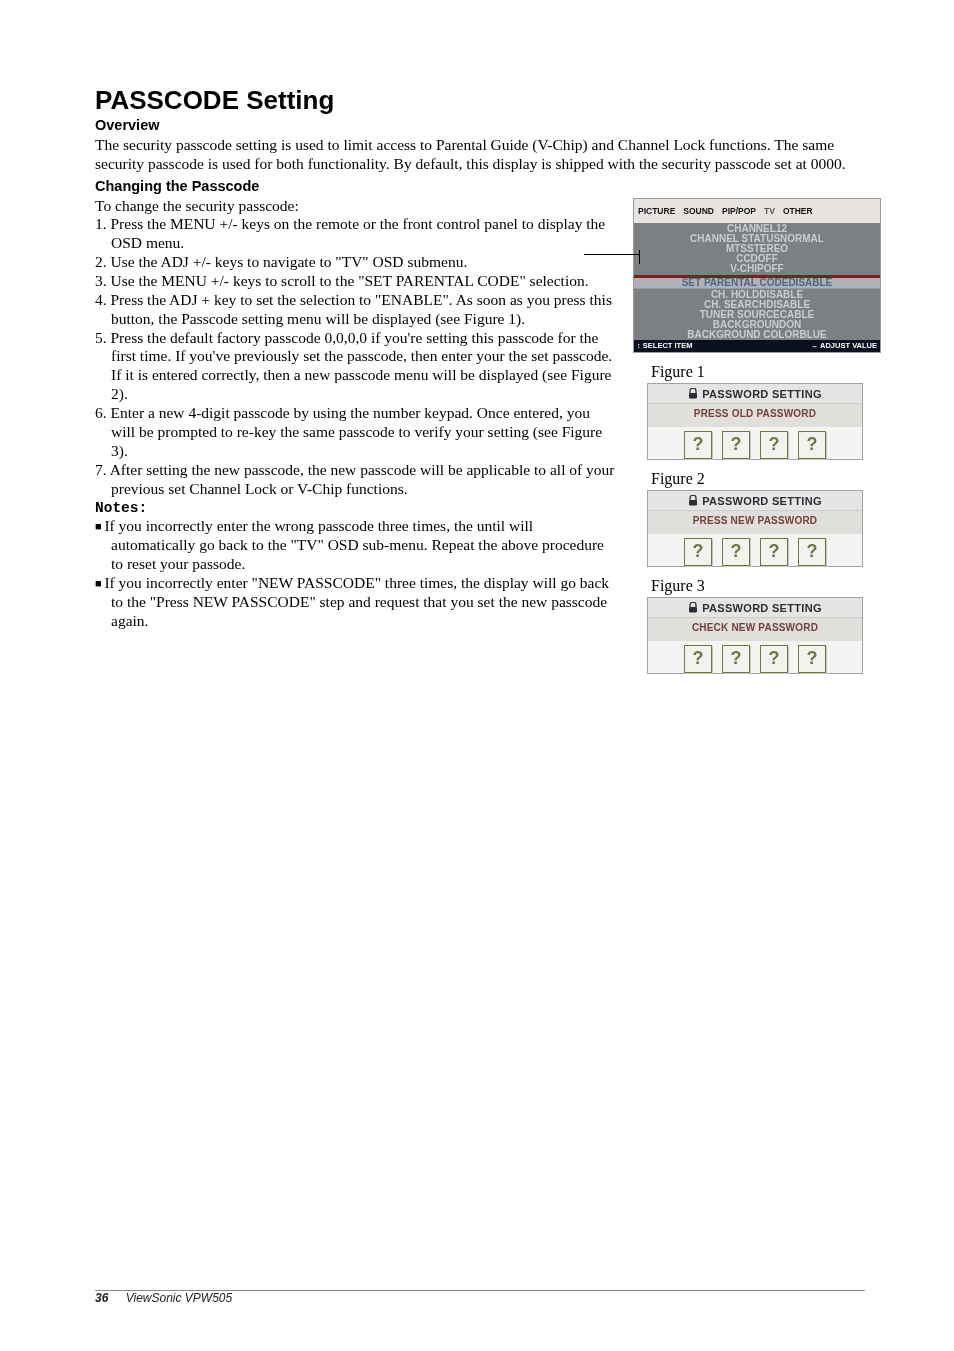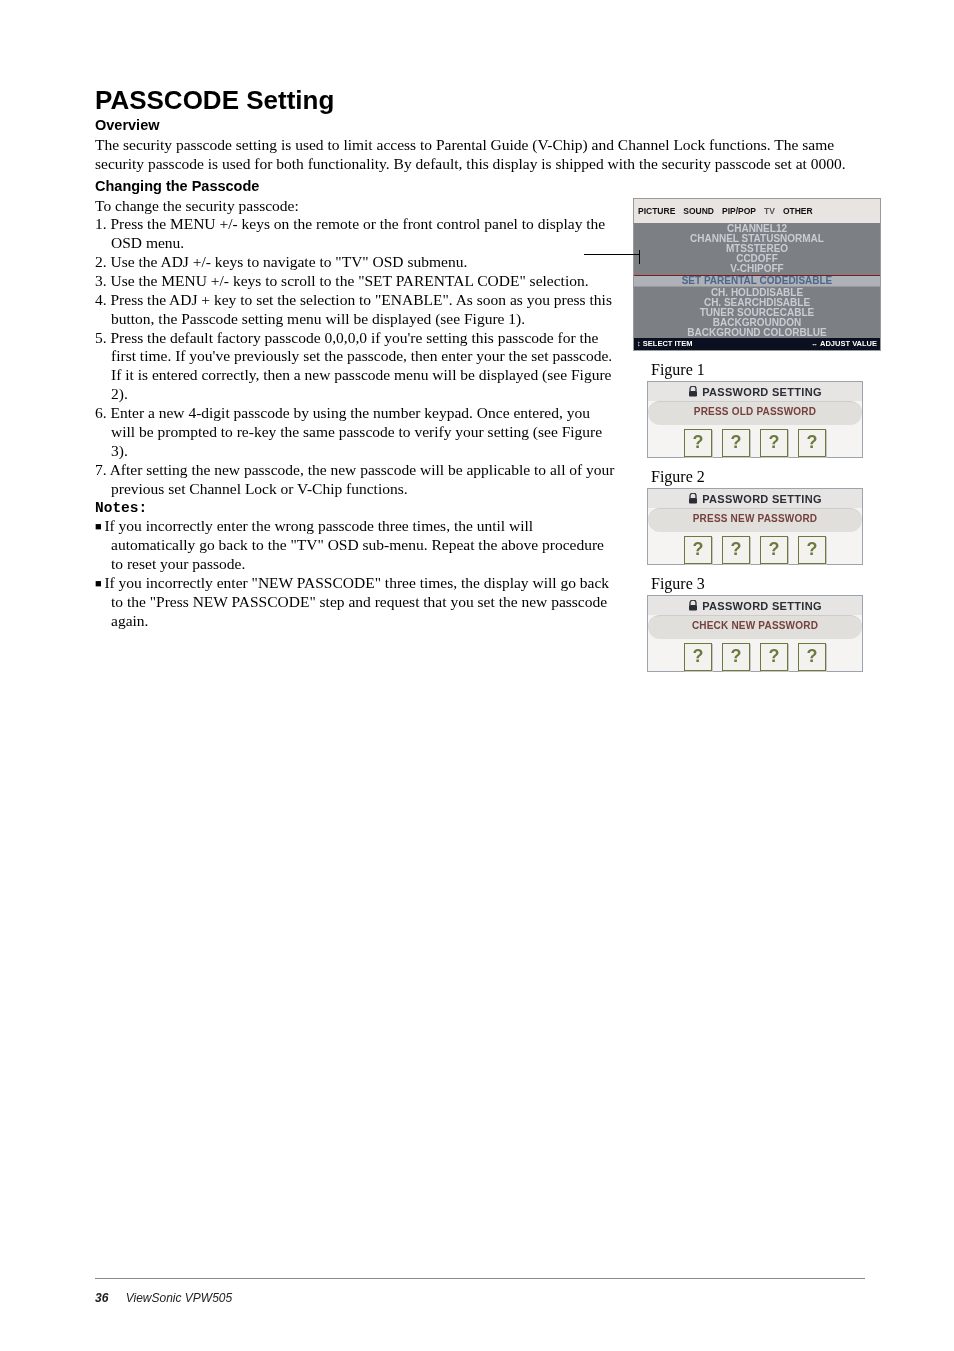--- a/index.html
+++ b/index.html
@@ -106,21 +106,21 @@
     display: flex;
     justify-content: center;
     line-height: 10px;
     font-size: 10px;
   }
   .osd-row-high {
     background: #aeb2b8;
     color: #4d668c;
     margin: 1px -4px;
     padding: 0 4px;
-    border-top: 1px solid #7f1d1d;
+    border-top: 3px solid #7f1d1d;
     border-bottom: 1px solid #999;
   }
   .osd-footer {
     background: #0b1020;
     color: #fff;
     font-size: 7.5px;
     padding: 1px 3px;
     display: flex;
     justify-content: space-between;
     line-height: 10px;
@@ -171,21 +171,20 @@
   }
   .pw-sub {
     text-align: center;
     font-weight: bold;
     font-size: 10px;
     color: #75413c;
     padding: 4px 0 8px;
     letter-spacing: 0.2px;
     background: #e1dfdc;
     border-top: 1px solid #cfcdca;
-    border-radius: 12px;
   }
   .pw-digits {
     display: flex;
     justify-content: center;
     gap: 10px;
     padding-top: 4px;
   }
   .pw-digit {
     width: 28px;
     height: 28px;
@@ -203,21 +202,21 @@
   .footer {
     position: absolute;
     bottom: 46px;
     left: 95px;
     font-size: 12px;
     font-family: Arial, Helvetica, sans-serif;
     font-style: italic;
     color: #222;
     border-top: 0.5px solid #888;
     width: 770px;
-    padding-top: 12px;
+    padding-top: 0;
   }
   .footer .pnum {
     font-weight: bold;
     font-style: italic;
     margin-right: 14px;
   }
 </style>
 </head>
 <body>
 

